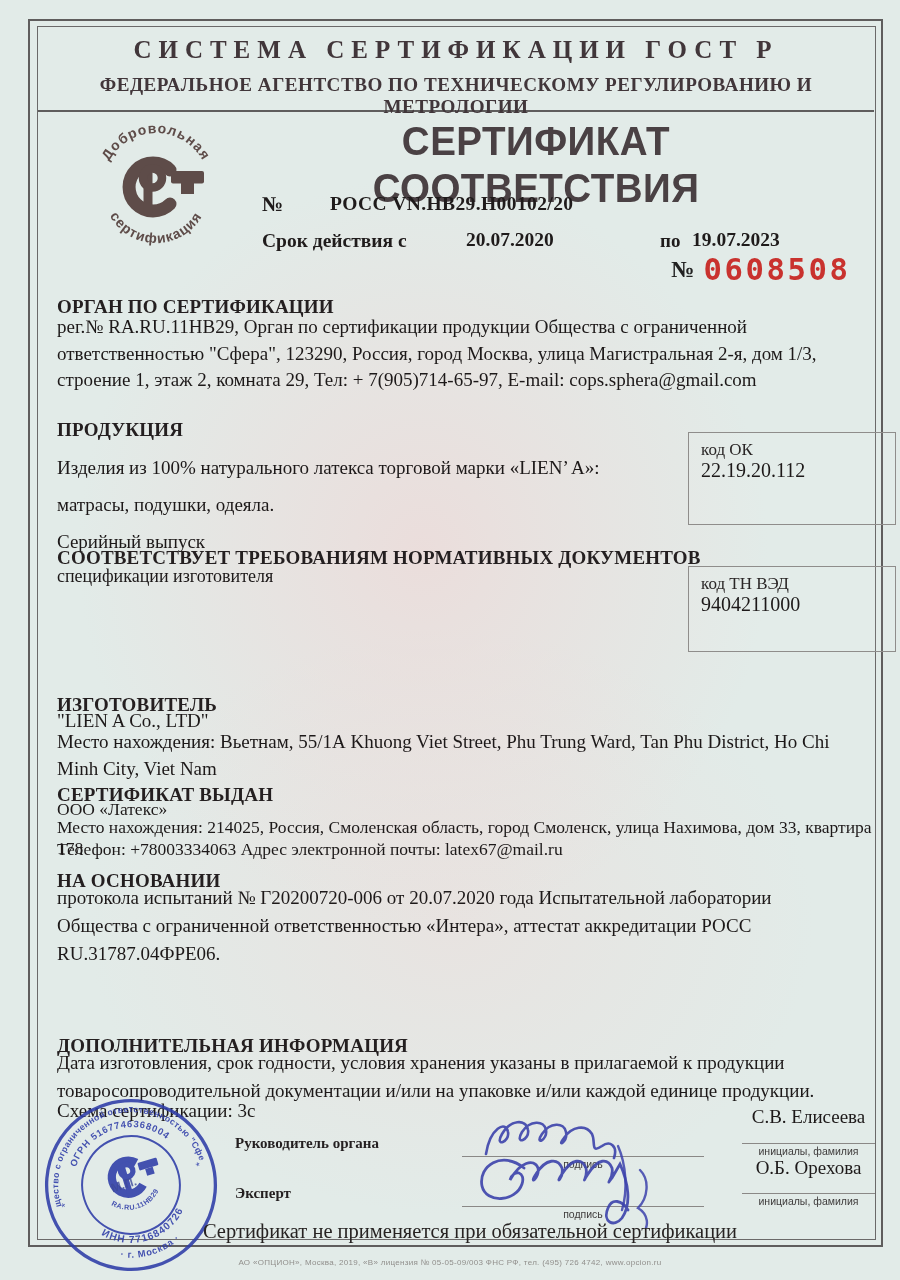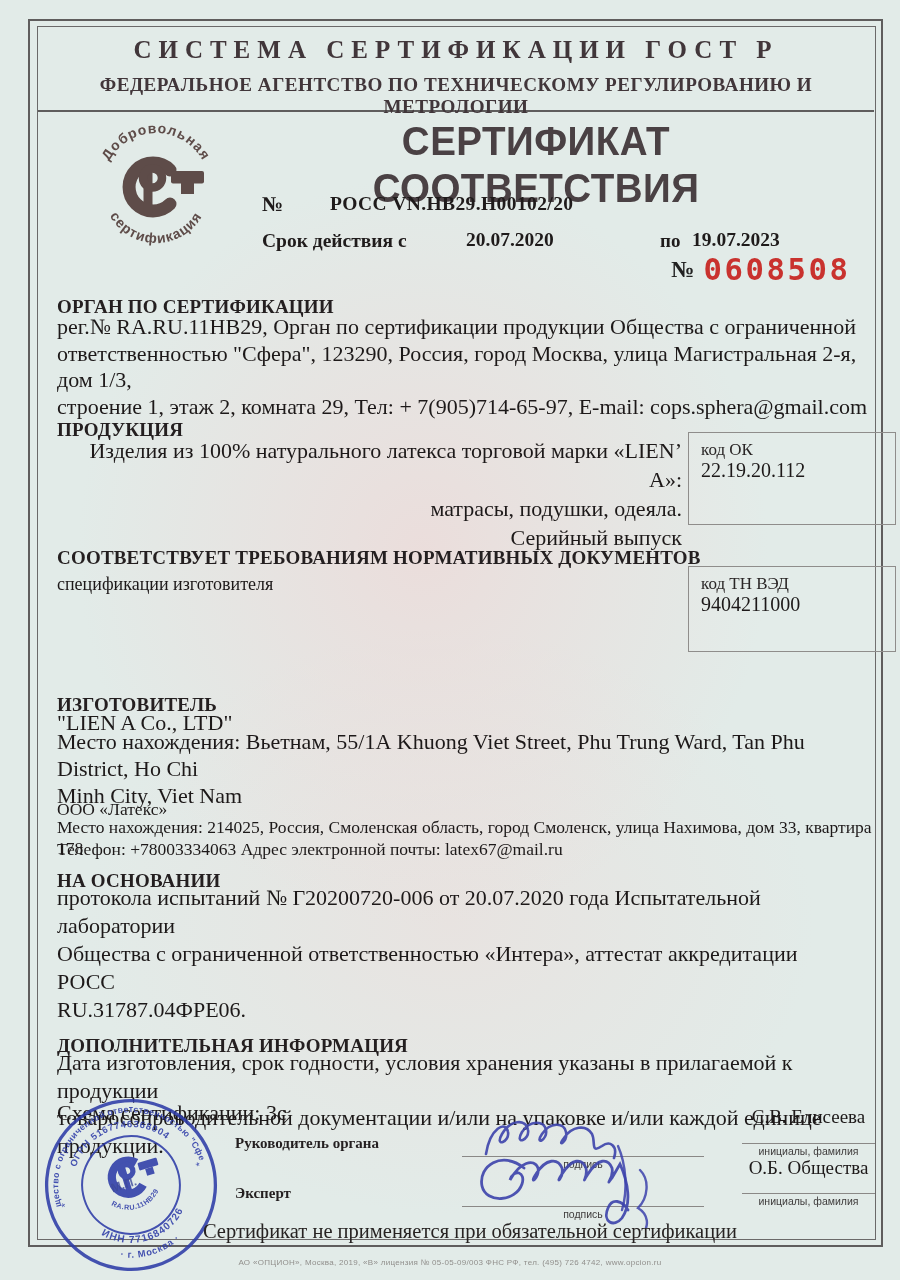--- a/index.html
+++ b/index.html
@@ -24,21 +24,21 @@
   .certno-label{left:262px;top:192px;font-weight:bold;font-size:21px;}
   .certno-value{left:330px;top:193px;font-weight:bold;font-size:19.5px;letter-spacing:.4px;}
   .val-label{left:262px;top:230px;font-weight:bold;font-size:19.5px;}
   .val-from{left:466px;top:229px;font-weight:bold;font-size:19.5px;}
   .val-tolabel{left:660px;top:230px;font-weight:bold;font-size:19px;}
   .val-to{left:692px;top:229px;font-weight:bold;font-size:19.5px;}
   .ser-label{left:671px;top:257px;font-weight:bold;font-size:23px;color:#222;}
   .ser-value{left:705px;top:252px;font-family:"DejaVu Sans Mono",monospace;font-weight:bold;
         font-size:30px;letter-spacing:2.5px;color:#c9322e;transform:scaleX(1.02);}
   .sec-h{left:57px;font-weight:bold;font-size:19px;letter-spacing:.2px;color:#241f20;}
-  .sec-b{left:57px;font-size:22px;white-space:pre-line;color:#1d1919;}
+  .sec-b{left:57px;font-size:19px;white-space:pre-line;color:#1d1919;}
   .small-b{left:57px;font-size:17.5px;color:#1d1919;}
   .code-box{left:688px;width:208px;border:1px solid #8f8d8b;background:rgba(255,255,255,.06);
         padding:7px 6px 0 12px;box-sizing:border-box;}
   .code-label{font-size:17px;color:#2a2626;}
   .code-value{font-size:20px;color:#1d1919;line-height:21px;}
   .role{left:235px;font-weight:bold;font-size:15px;color:#241f20;}
   .name{left:742px;width:133px;text-align:center;font-size:19px;color:#1d1919;}
   .sig-line{border-top:1px solid #8a8886;height:0;}
   .under-label{text-align:center;font-size:10.5px;color:#3f3c3c;font-family:"Liberation Sans",sans-serif;}
   .footer-note{left:150px;top:1220px;width:640px;text-align:center;font-size:20.5px;color:#272322;}
@@ -91,40 +91,41 @@
 
   <span class="abs ser-label">№</span>
   <span class="abs ser-value">0608508</span>
 
   <div class="abs sec-h" style="top:296px;">ОРГАН ПО СЕРТИФИКАЦИИ</div>
   <div class="abs sec-b" style="top:314px;width:820px;line-height:26.5px;">рег.№ RA.RU.11НВ29, Орган по сертификации продукции Общества с ограниченной
 ответственностью "Сфера", 123290, Россия, город Москва, улица Магистральная 2-я, дом 1/3,
 строение 1, этаж 2, комната 29, Тел: + 7(905)714-65-97, E-mail: cops.sphera@gmail.com</div>
 
   <div class="abs sec-h" style="top:419px;">ПРОДУКЦИЯ</div>
-  <div class="abs sec-b" style="top:436px;width:625px;line-height:29px;text-align:right;">Изделия из 100% натурального латекса торговой марки «LIEN’ A»:
+  <div class="abs sec-b" style="top:449px;width:625px;line-height:37px;">Изделия из 100% натурального латекса торговой марки «LIEN’ A»:
 матрасы, подушки, одеяла.
 Серийный выпуск</div>
   <div class="abs code-box" style="top:432px;height:93px;">
     <div class="code-label">код ОК</div>
     <div class="code-value">22.19.20.112</div>
   </div>
 
   <div class="abs sec-h" style="top:547px;">СООТВЕТСТВУЕТ ТРЕБОВАНИЯМ НОРМАТИВНЫХ ДОКУМЕНТОВ</div>
-  <div class="abs sec-b" style="top:566px;font-size:18px;margin-top:8px;">спецификации изготовителя</div>
+  <div class="abs sec-b" style="top:566px;font-size:18px;">спецификации изготовителя</div>
   <div class="abs code-box" style="top:566px;height:86px;">
     <div class="code-label">код ТН ВЭД</div>
     <div class="code-value">9404211000</div>
   </div>
 
   <div class="abs sec-h" style="top:694px;">ИЗГОТОВИТЕЛЬ</div>
   <div class="abs sec-b" style="top:710px;">"LIEN A Co., LTD"</div>
   <div class="abs sec-b" style="top:728px;width:820px;line-height:27px;">Место нахождения: Вьетнам, 55/1А Khuong Viet Street, Phu Trung Ward, Tan Phu District, Ho Chi
 Minh City, Viet Nam</div>
 
+  <div class="abs sec-h" style="top:784px;">СЕРТИФИКАТ ВЫДАН</div>
   <div class="abs small-b" style="top:799px;">ООО «Латекс»</div>
   <div class="abs small-b" style="top:817px;width:825px;">Место нахождения: 214025, Россия, Смоленская область, город Смоленск, улица Нахимова, дом 33, квартира 178</div>
   <div class="abs small-b" style="top:839px;">Телефон: +78003334063 Адрес электронной почты: latex67@mail.ru</div>
 
   <div class="abs sec-h" style="top:870px;">НА ОСНОВАНИИ</div>
   <div class="abs sec-b" style="top:884px;width:800px;line-height:28px;">протокола испытаний № Г20200720-006 от 20.07.2020 года Испытательной лаборатории
 Общества с ограниченной ответственностью «Интера», аттестат аккредитации РОСС
 RU.31787.04ФРЕ06.</div>
 
   <div class="abs sec-b" style="top:1049px;width:810px;line-height:27.5px;">Дата изготовления, срок годности, условия хранения указаны в прилагаемой к продукции
@@ -132,21 +133,21 @@
   <div class="abs sec-h" style="top:1035px;">ДОПОЛНИТЕЛЬНАЯ ИНФОРМАЦИЯ</div>
   <div class="abs sec-b" style="top:1100px;">Схема сертификации: 3с</div>
 
   <div class="abs name" style="top:1106px;">С.В. Елисеева</div>
   <div class="abs role" style="top:1135px;">Руководитель органа</div>
   <div class="abs sig-line" style="left:462px;top:1156px;width:242px;"></div>
   <div class="abs under-label" style="left:462px;top:1158px;width:242px;">подпись</div>
   <div class="abs sig-line" style="left:742px;top:1143px;width:133px;"></div>
   <div class="abs under-label" style="left:742px;top:1145px;width:133px;">инициалы, фамилия</div>
 
-  <div class="abs name" style="top:1157px;">О.Б. Общества</div>
+  <div class="abs name" style="top:1157px;">О.Б. Орехова</div>
   <div class="abs role" style="top:1185px;">Эксперт</div>
   <div class="abs sig-line" style="left:462px;top:1206px;width:242px;"></div>
   <div class="abs under-label" style="left:462px;top:1208px;width:242px;">подпись</div>
   <div class="abs sig-line" style="left:742px;top:1193px;width:133px;"></div>
   <div class="abs under-label" style="left:742px;top:1195px;width:133px;">инициалы, фамилия</div>
 
   <svg class="abs" style="left:480px;top:1112px;" width="175" height="50" viewBox="0 0 175 50">
     <path d="M6,42 C10,16 26,8 28,20 C30,30 14,36 22,22 C30,8 46,6 48,18 C50,28 34,34 42,20 C50,8 64,8 66,18 C68,28 54,34 62,22 C70,10 84,10 86,20 C88,30 76,36 84,26 C92,14 106,12 112,22 C116,30 110,42 122,34 C130,28 138,34 134,46" fill="none" stroke="#3c42ab" stroke-width="2.6" stroke-linecap="round" opacity=".9"></path>
   </svg>
   <svg class="abs" style="left:468px;top:1142px;" width="220" height="86" viewBox="0 0 220 86">

